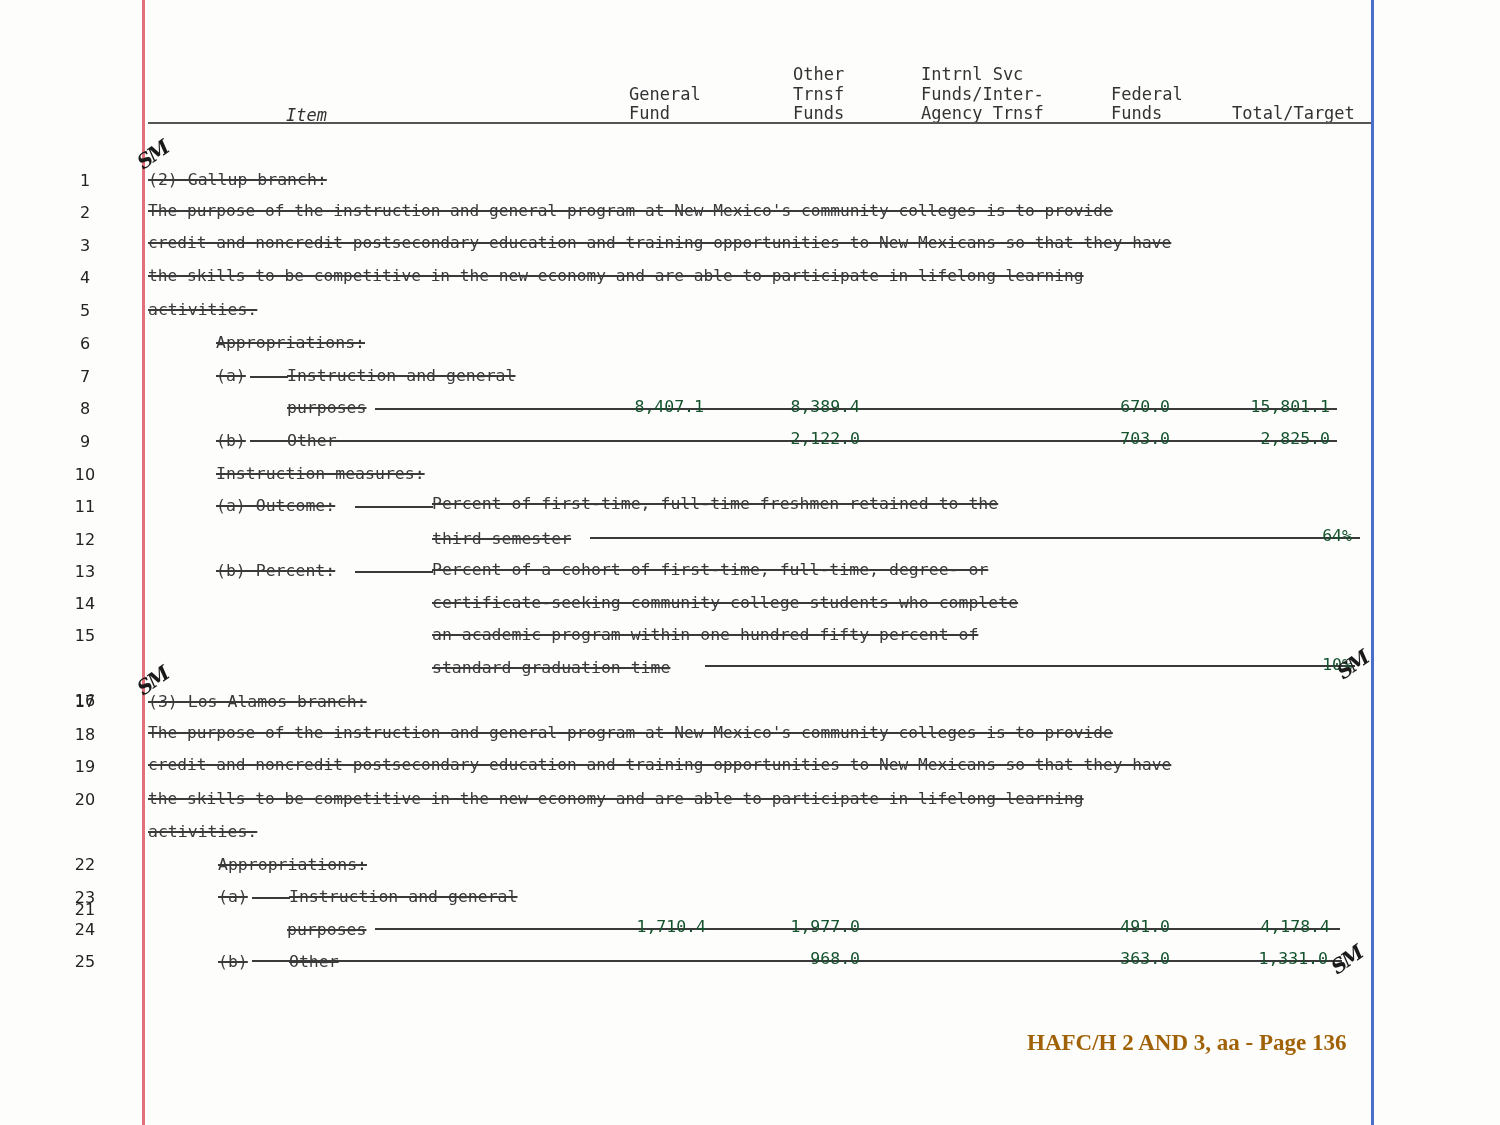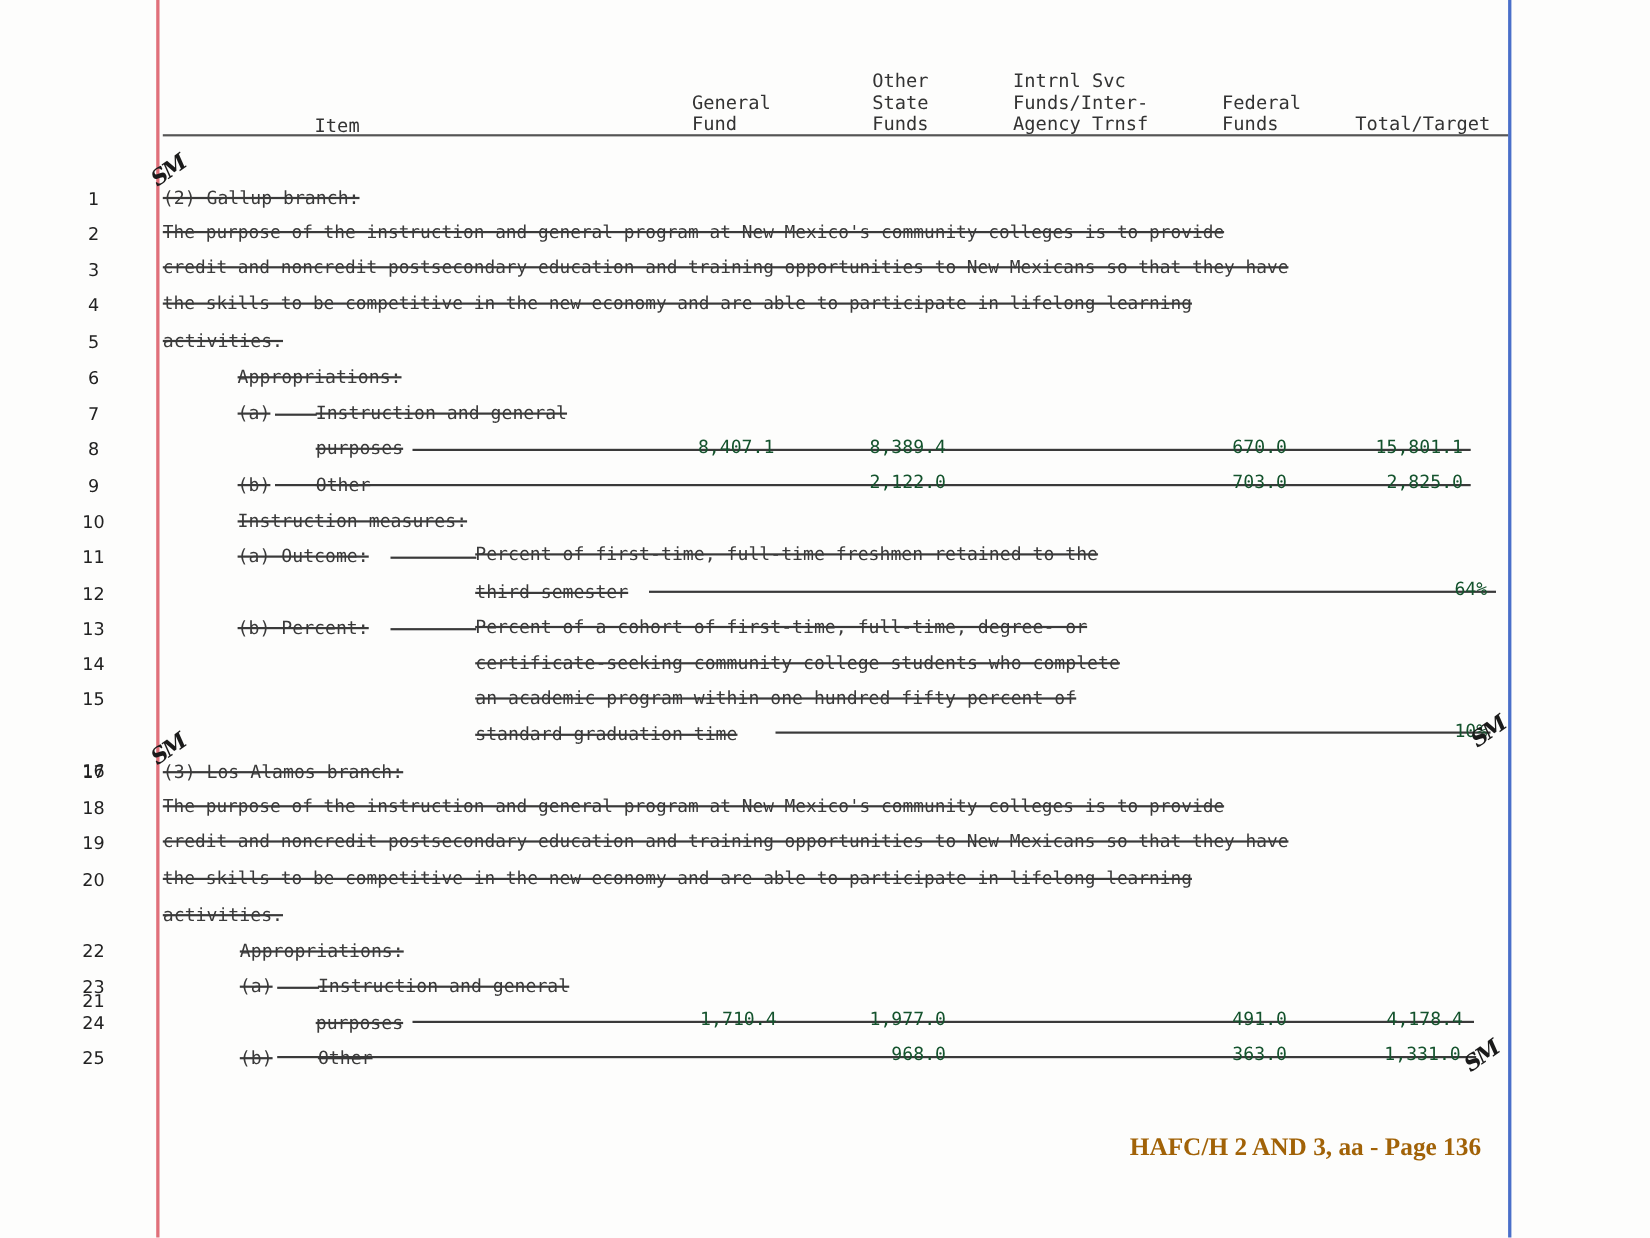--- a/index.html
+++ b/index.html
@@ -52,27 +52,27 @@
     color: #a16207;
   }
 </style>
 </head>
 <body>
 
 <div class="margin-left"></div>
 <div class="margin-right"></div>
 
 <div>
-  <div class="hdr" style="left:286px; top:106px;">Item</div>
+  <div class="hdr" style="left:286px; top:106px;font-style:italic;">Item</div>
 
   <div class="hdr" style="left:629px; top:85px;">General</div>
   <div class="hdr" style="left:629px; top:104px;">Fund</div>
 
   <div class="hdr" style="left:793px; top:65px;">Other</div>
-  <div class="hdr" style="left:793px; top:85px;">State</div>
+  <div class="hdr" style="left:793px; top:85px;">Trnsf</div>
   <div class="hdr" style="left:793px; top:104px;">Funds</div>
 
   <div class="hdr" style="left:921px; top:65px;">Intrnl Svc</div>
   <div class="hdr" style="left:921px; top:85px;">Funds/Inter-</div>
   <div class="hdr" style="left:921px; top:104px;">Agency Trnsf</div>
 
   <div class="hdr" style="left:1111px; top:85px;">Federal</div>
   <div class="hdr" style="left:1111px; top:104px;">Funds</div>
 
   <div class="hdr" style="left:1232px; top:104px;">Total/Target</div>

